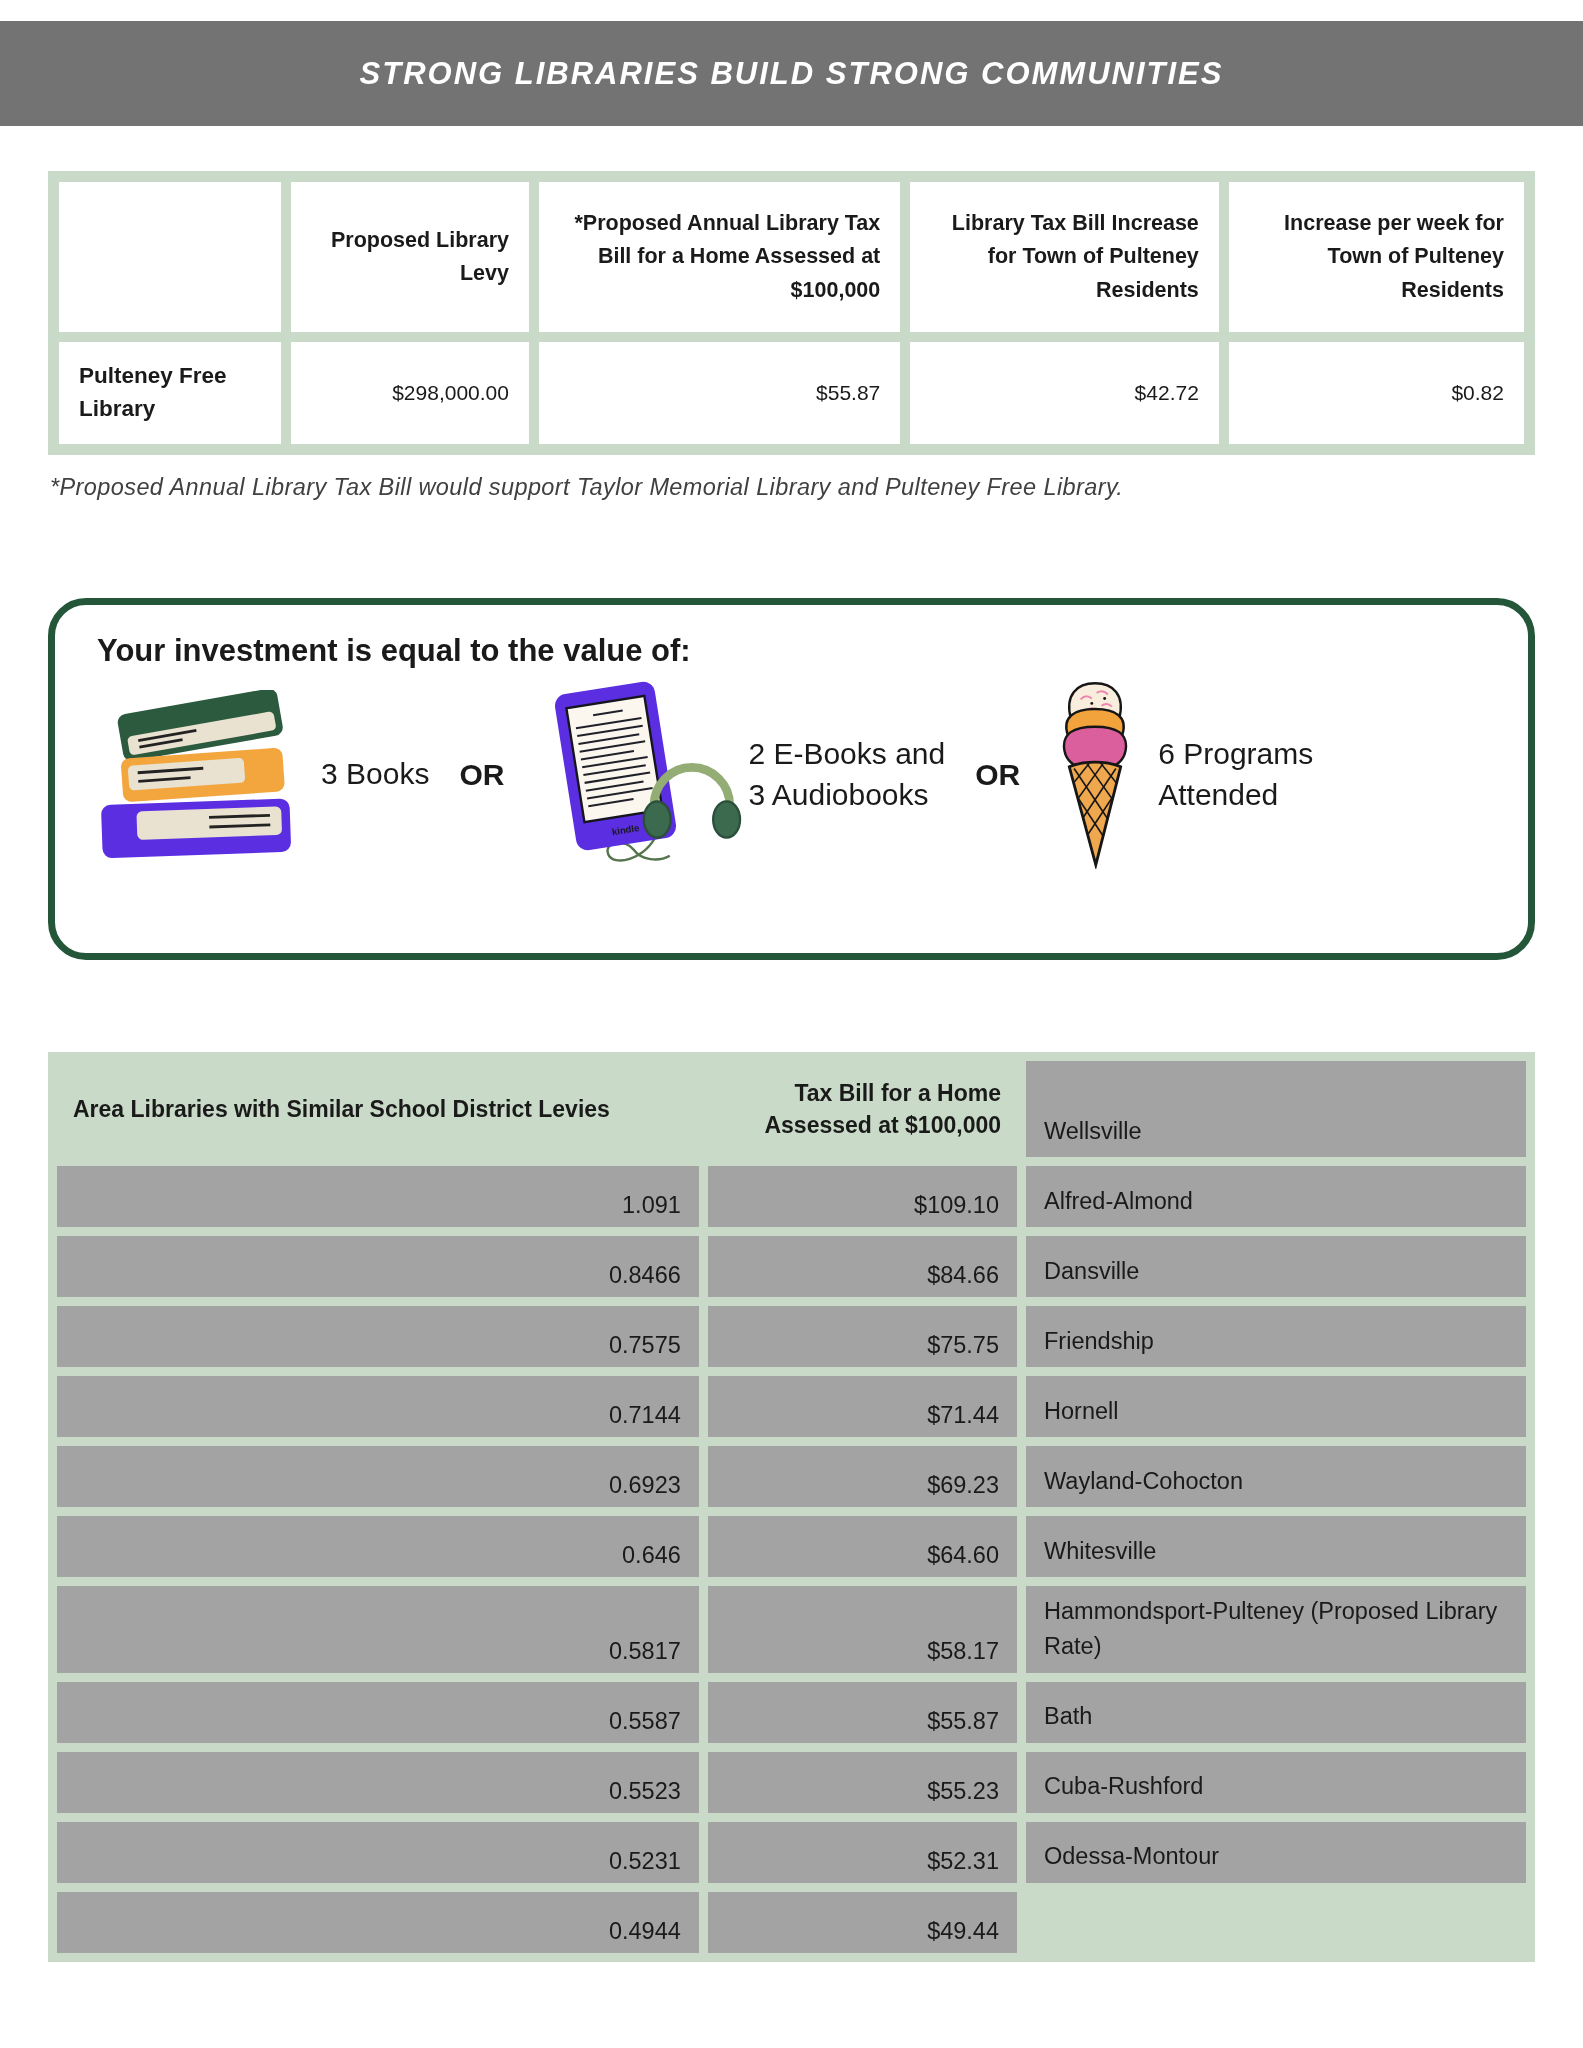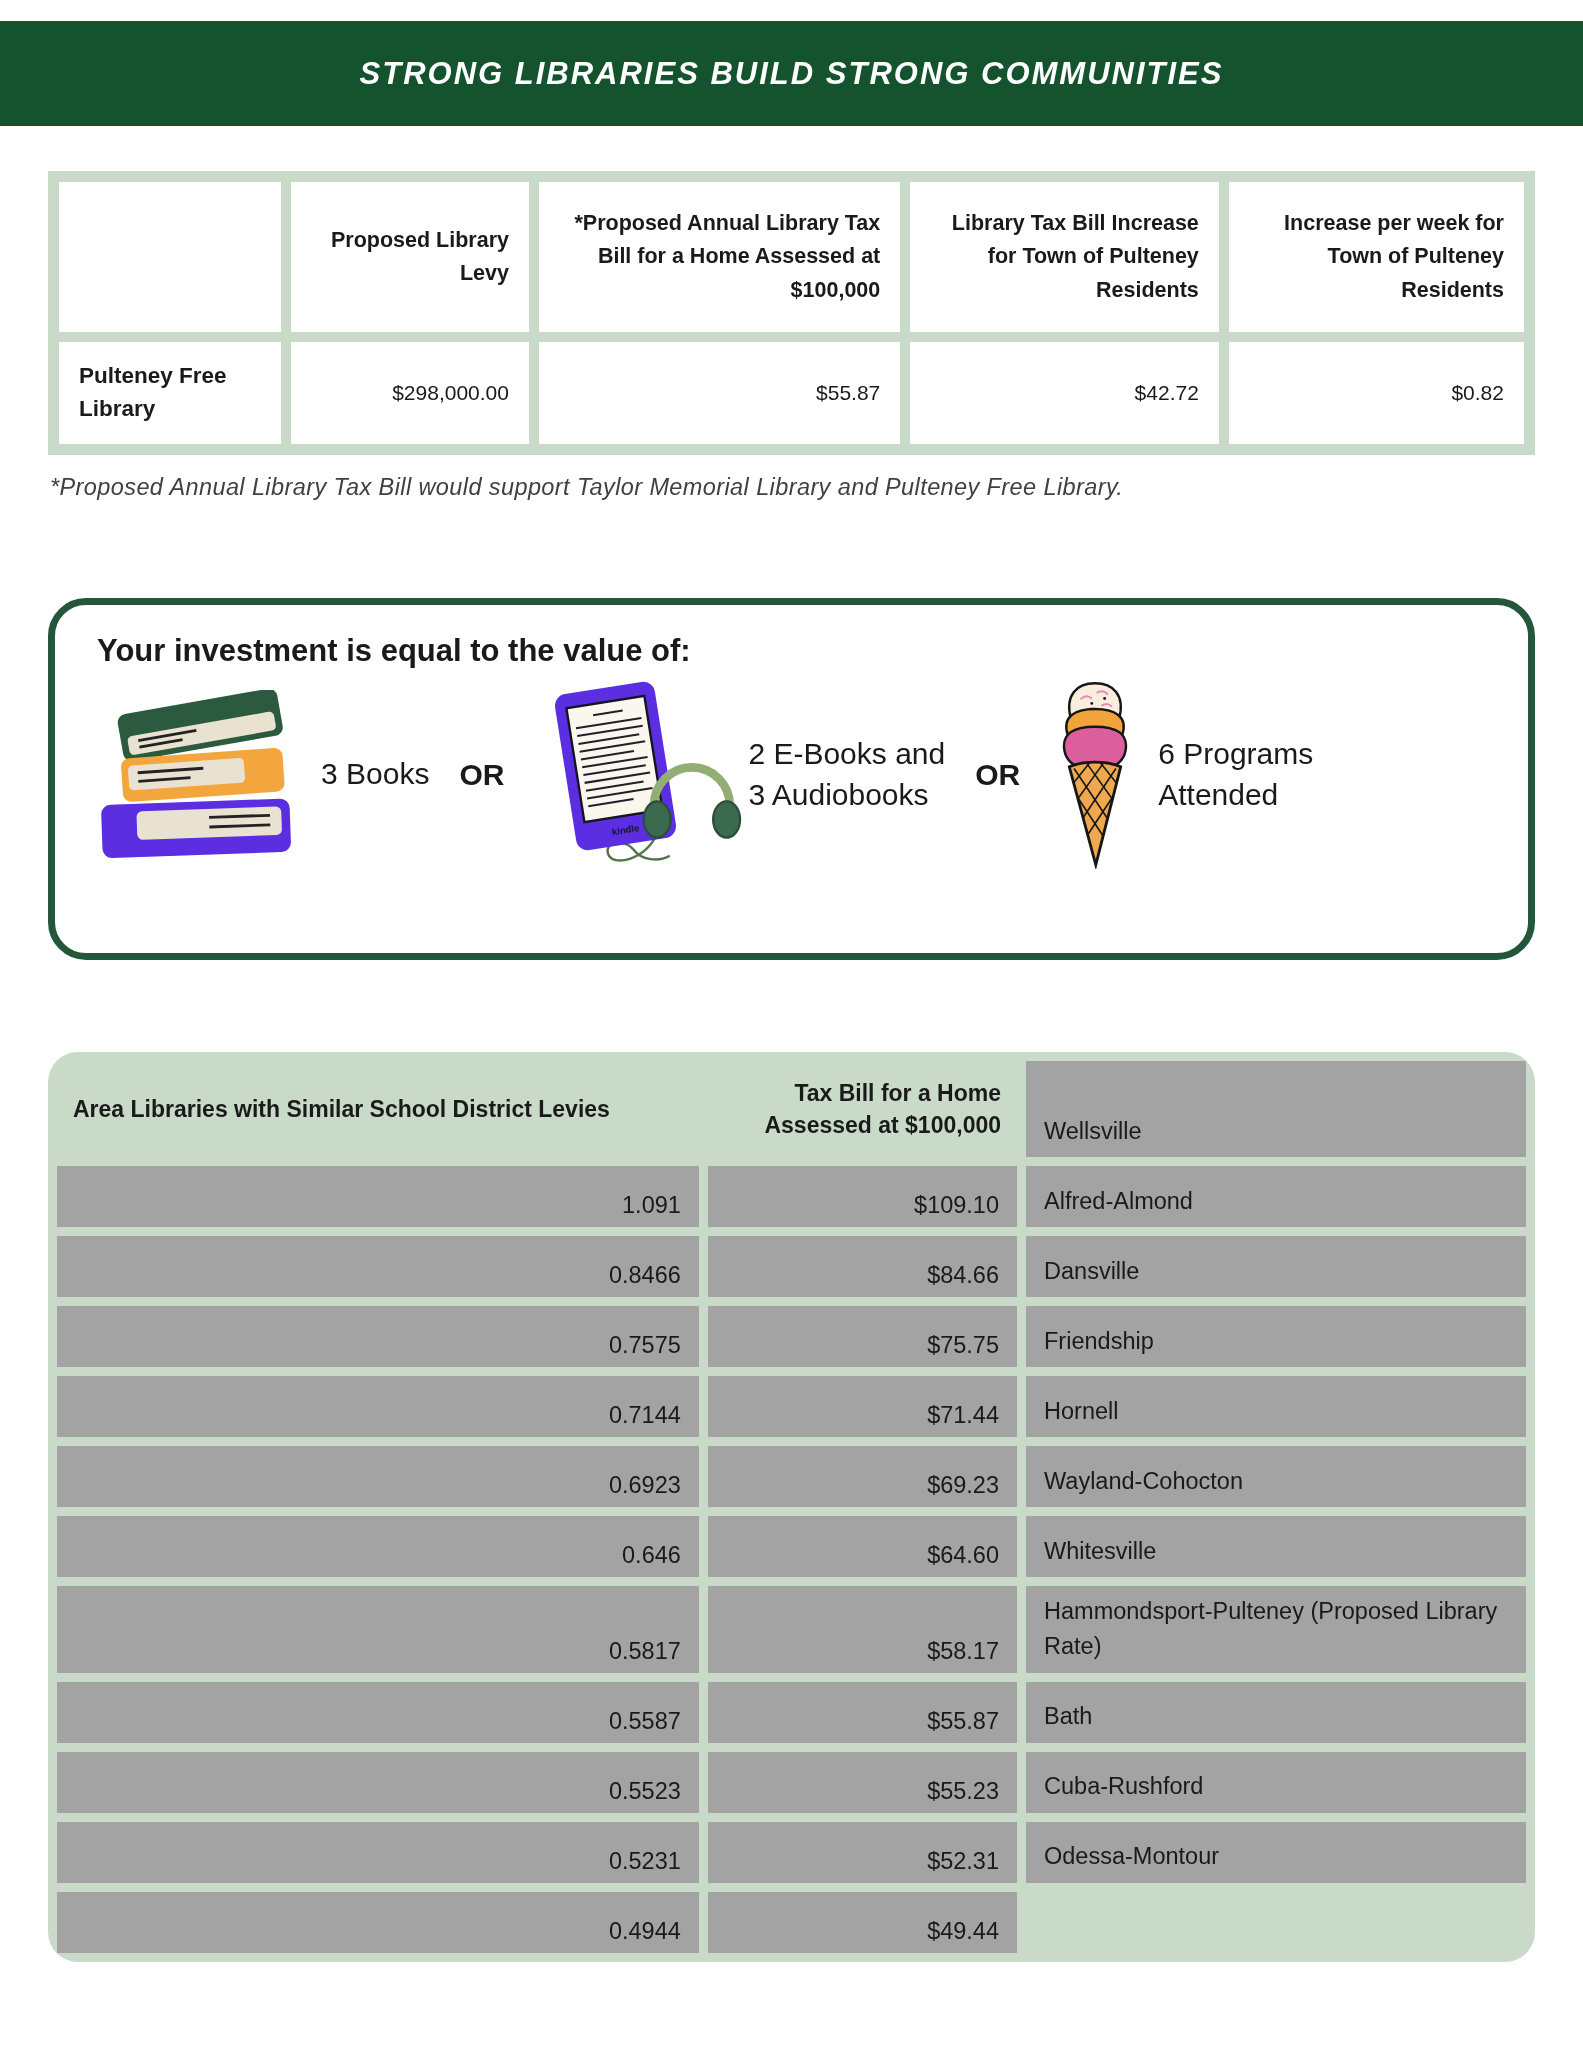--- a/index.html
+++ b/index.html
@@ -5,21 +5,21 @@
   * { box-sizing: border-box; }
   html, body { margin: 0; padding: 0; }
   body {
     width: 1583px; height: 2048px; overflow: hidden;
     background: #ffffff; color: #1a1a1a;
     font-family: "Liberation Sans", sans-serif;
   }
   
   .banner {
     margin-top: 21px; height: 105px; width: 100%;
-    background: #14532d;
+    background: #737373;
     display: flex; align-items: center; justify-content: center;
   }
   .banner h1 {
     margin: 0; color: #ffffff; font-size: 31px; font-weight: 700;
     font-style: italic; letter-spacing: 2px;
   }
   .content { padding: 0 48px; }
 
   
   .levy-wrap { margin-top: 45px; background: #c9dbc8; padding: 11px; }
@@ -53,21 +53,21 @@
   .invest-box h2 { margin: 2px 0 10px; font-size: 31px; font-weight: 700; }
   .invest-row { display: flex; align-items: center; }
   .invest-label { font-size: 30px; line-height: 1.35; white-space: pre-line; }
   .or { font-weight: 800; font-size: 30px; margin: 0 30px; }
   .illus { display: flex; align-items: center; }
   .illus.books { margin-right: 24px; }
   .illus.ereader { margin-right: 4px; }
   .illus.icecream { margin: 0 18px 0 0; }
 
   
-  .cmp-wrap { margin: 92px 48px 0; background: #c9dbc8; padding: 9px; border-radius: 30px; }
+  .cmp-wrap { margin: 92px 48px 0; background: #c9dbc8; padding: 9px; }
   .cmp-grid {
     display: grid;
     grid-template-columns: 656fr 316fr 511fr;
     gap: 9px;
   }
   .cmp-head {
     min-height: 96px; display: flex; align-items: center;
     font-weight: 700; font-size: 23px; line-height: 1.4; padding: 0 16px;
   }
   .cmp-head.right { justify-content: flex-end; text-align: right; }

